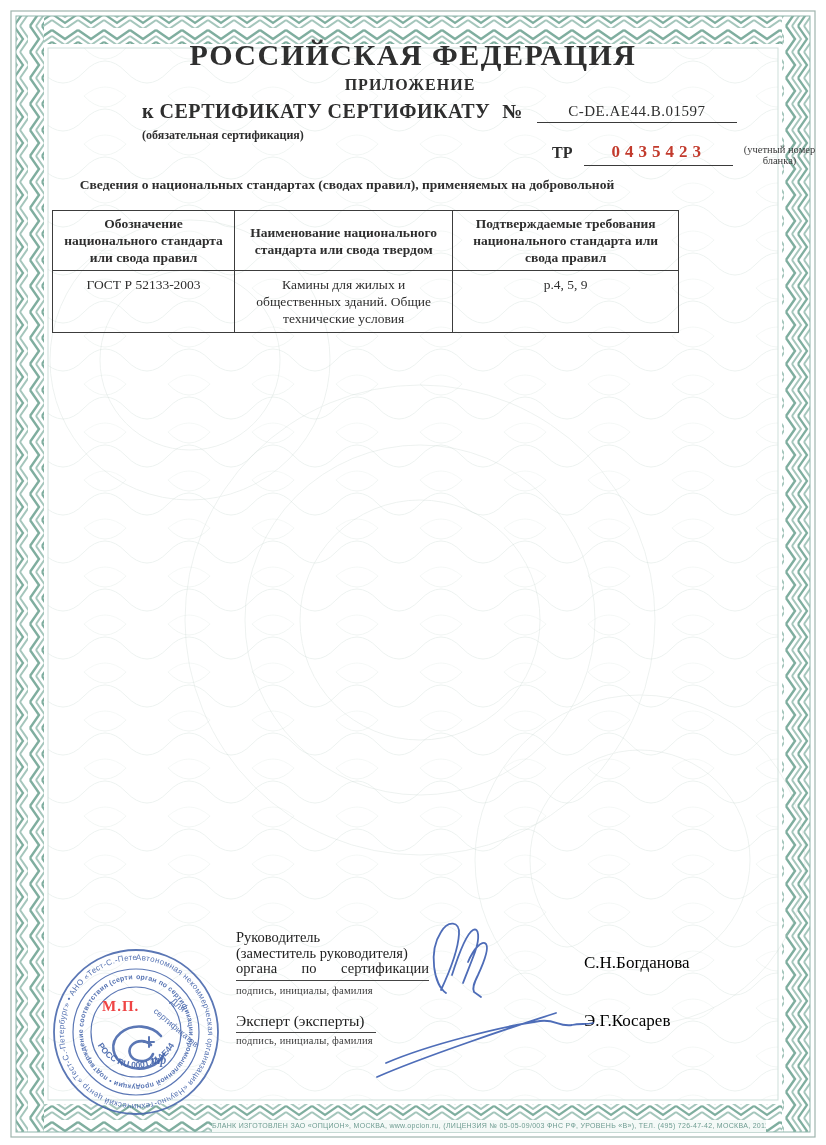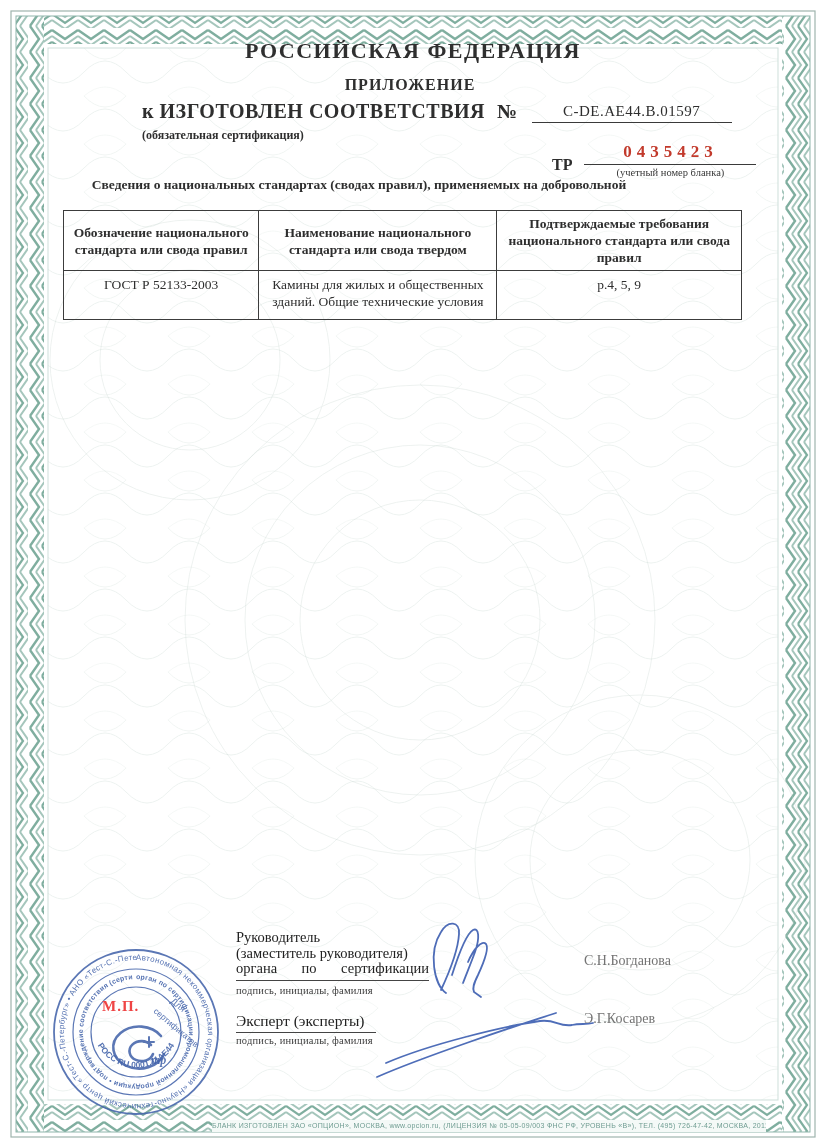--- a/index.html
+++ b/index.html
@@ -2,48 +2,48 @@
 <html><head>
 <meta charset="utf-8">
 <style>
   html,body{margin:0;padding:0;}
   body{
     width:826px;height:1145px;position:relative;background:#ffffff;
     font-family:"Liberation Serif","DejaVu Serif",serif;color:#2e2e2e;overflow:hidden;
   }
   .abs{position:absolute;}
   
-  .country{top:38px;left:0;width:826px;text-align:center;font-size:22px;font-weight:bold;letter-spacing:1.5px;color:#2f2f2f;}
+  .country{top:38px;left:0;width:826px;text-align:center;font-size:30px;font-weight:bold;letter-spacing:1.5px;color:#2f2f2f;}
   .doc-title{top:76px;left:0;width:820px;text-align:center;font-size:16px;font-weight:bold;letter-spacing:1px;}
   .cert-row{top:100px;left:142px;display:flex;align-items:flex-end;font-size:20px;font-weight:bold;letter-spacing:.5px;}
   .cert-row .nosign{margin:0 14px 0 12px;}
   .uline{border-bottom:1.5px solid #3a3a3a;text-align:center;padding-bottom:2px;}
   .cert-num{width:200px;font-size:15px;font-weight:normal;letter-spacing:.5px;}
   .cert-type{top:128px;left:142px;width:420px;font-size:12px;font-weight:bold;}
   .tr-group{top:142px;left:552px;display:flex;align-items:flex-end;gap:12px;}
   .tr-label{font-size:16px;font-weight:bold;padding-bottom:4px;}
-  .blank-col{display:flex;flex-direction:column;}
+  .blank-col{display:flex;flex-direction:row;}
   .blank-num{width:172px;font-size:17px;font-weight:bold;letter-spacing:5px;color:#c23a2c;}
   .blank-cap{font-size:10.5px;text-align:center;margin-top:2px;color:#3a3a3a;}
   
-  .intro{top:176px;left:0;width:694px;text-align:center;font-size:13.5px;font-weight:bold;line-height:17px;margin-left:12px;}
-  
-  table.std{top:210px;left:63px;position:absolute;border-collapse:collapse;width:679px;background:transparent;padding-left:48px;}
+  .intro{top:176px;left:0;width:694px;text-align:center;font-size:13.5px;font-weight:bold;line-height:17px;}
+  
+  table.std{top:210px;left:52px;position:absolute;border-collapse:collapse;width:627px;background:transparent;padding-left:48px;}
   table.std th,table.std td{border:1.5px solid #3c3c3c;font-size:13.5px;line-height:17px;}
   table.std th{font-weight:bold;text-align:center;vertical-align:middle;padding:4px 8px;height:48px;}
   table.std td{vertical-align:top;text-align:left;padding:5px 8px;}
   tr.r1 td{height:46px;} tr.r2 td{height:38px;text-align:center;}
   
   .head-block{top:930px;left:236px;width:193px;font-size:14.5px;line-height:15.5px;color:#222;}
   .head-roles{border-bottom:1.2px solid #444;padding-bottom:3px;}
   .just{text-align:justify;text-align-last:justify;}
   .small-cap{font-size:10.5px;color:#3d3d3d;margin-top:2px;letter-spacing:.2px;}
   .expert-block{top:1012px;left:236px;width:150px;font-size:15.5px;color:#222;}
   .expert-role{border-bottom:1.2px solid #444;padding-bottom:2px;width:140px;}
-  .sig-name{left:584px;font-size:14px;color:#737373;}
+  .sig-name{left:584px;font-size:17px;color:#000000;}
   .name1{top:953px;} .name2{top:1011px;}
   .mp{top:998px;left:102px;font-size:15px;font-weight:bold;letter-spacing:1px;color:#ef4444;z-index:3;}
   
   .micro{top:1120px;left:212px;width:554px;height:12px;background:#f4f9f7;z-index:4;
          font-size:7px;line-height:12px;letter-spacing:.3px;color:#6e9c91;text-align:center;
          white-space:nowrap;overflow:hidden;font-family:"Liberation Sans","DejaVu Sans",sans-serif;}
   
   svg.layer{position:absolute;left:0;top:0;pointer-events:none;}
   .stamp-svg{position:absolute;left:50px;top:946px;z-index:2;pointer-events:none;}
 </style>
@@ -90,21 +90,21 @@
       <circle cx="190" cy="360" r="140"></circle>
     <circle cx="640" cy="860" r="110"></circle>
       <circle cx="640" cy="860" r="165"></circle>
   </g>
 </svg>
 
 <div class="abs country">РОССИЙСКАЯ ФЕДЕРАЦИЯ</div>
 <div class="abs doc-title">ПРИЛОЖЕНИЕ</div>
 
 <div class="abs cert-row">
-  <span>к ИЗГОТОВЛЕН СООТВЕТСТВИЯ</span>
+  <span>к СЕРТИФИКАТУ СЕРТИФИКАТУ</span>
   <span class="nosign">№</span>
   <span class="uline cert-num">C-DE.AE44.B.01597</span>
 </div>
 <div class="abs cert-type">(обязательная сертификация)</div>
 
 <div class="abs tr-group">
   <span class="tr-label">ТР</span>
   <span class="blank-col">
     <span class="uline blank-num">0435423</span>
     <span class="blank-cap">(учетный номер бланка)</span>

